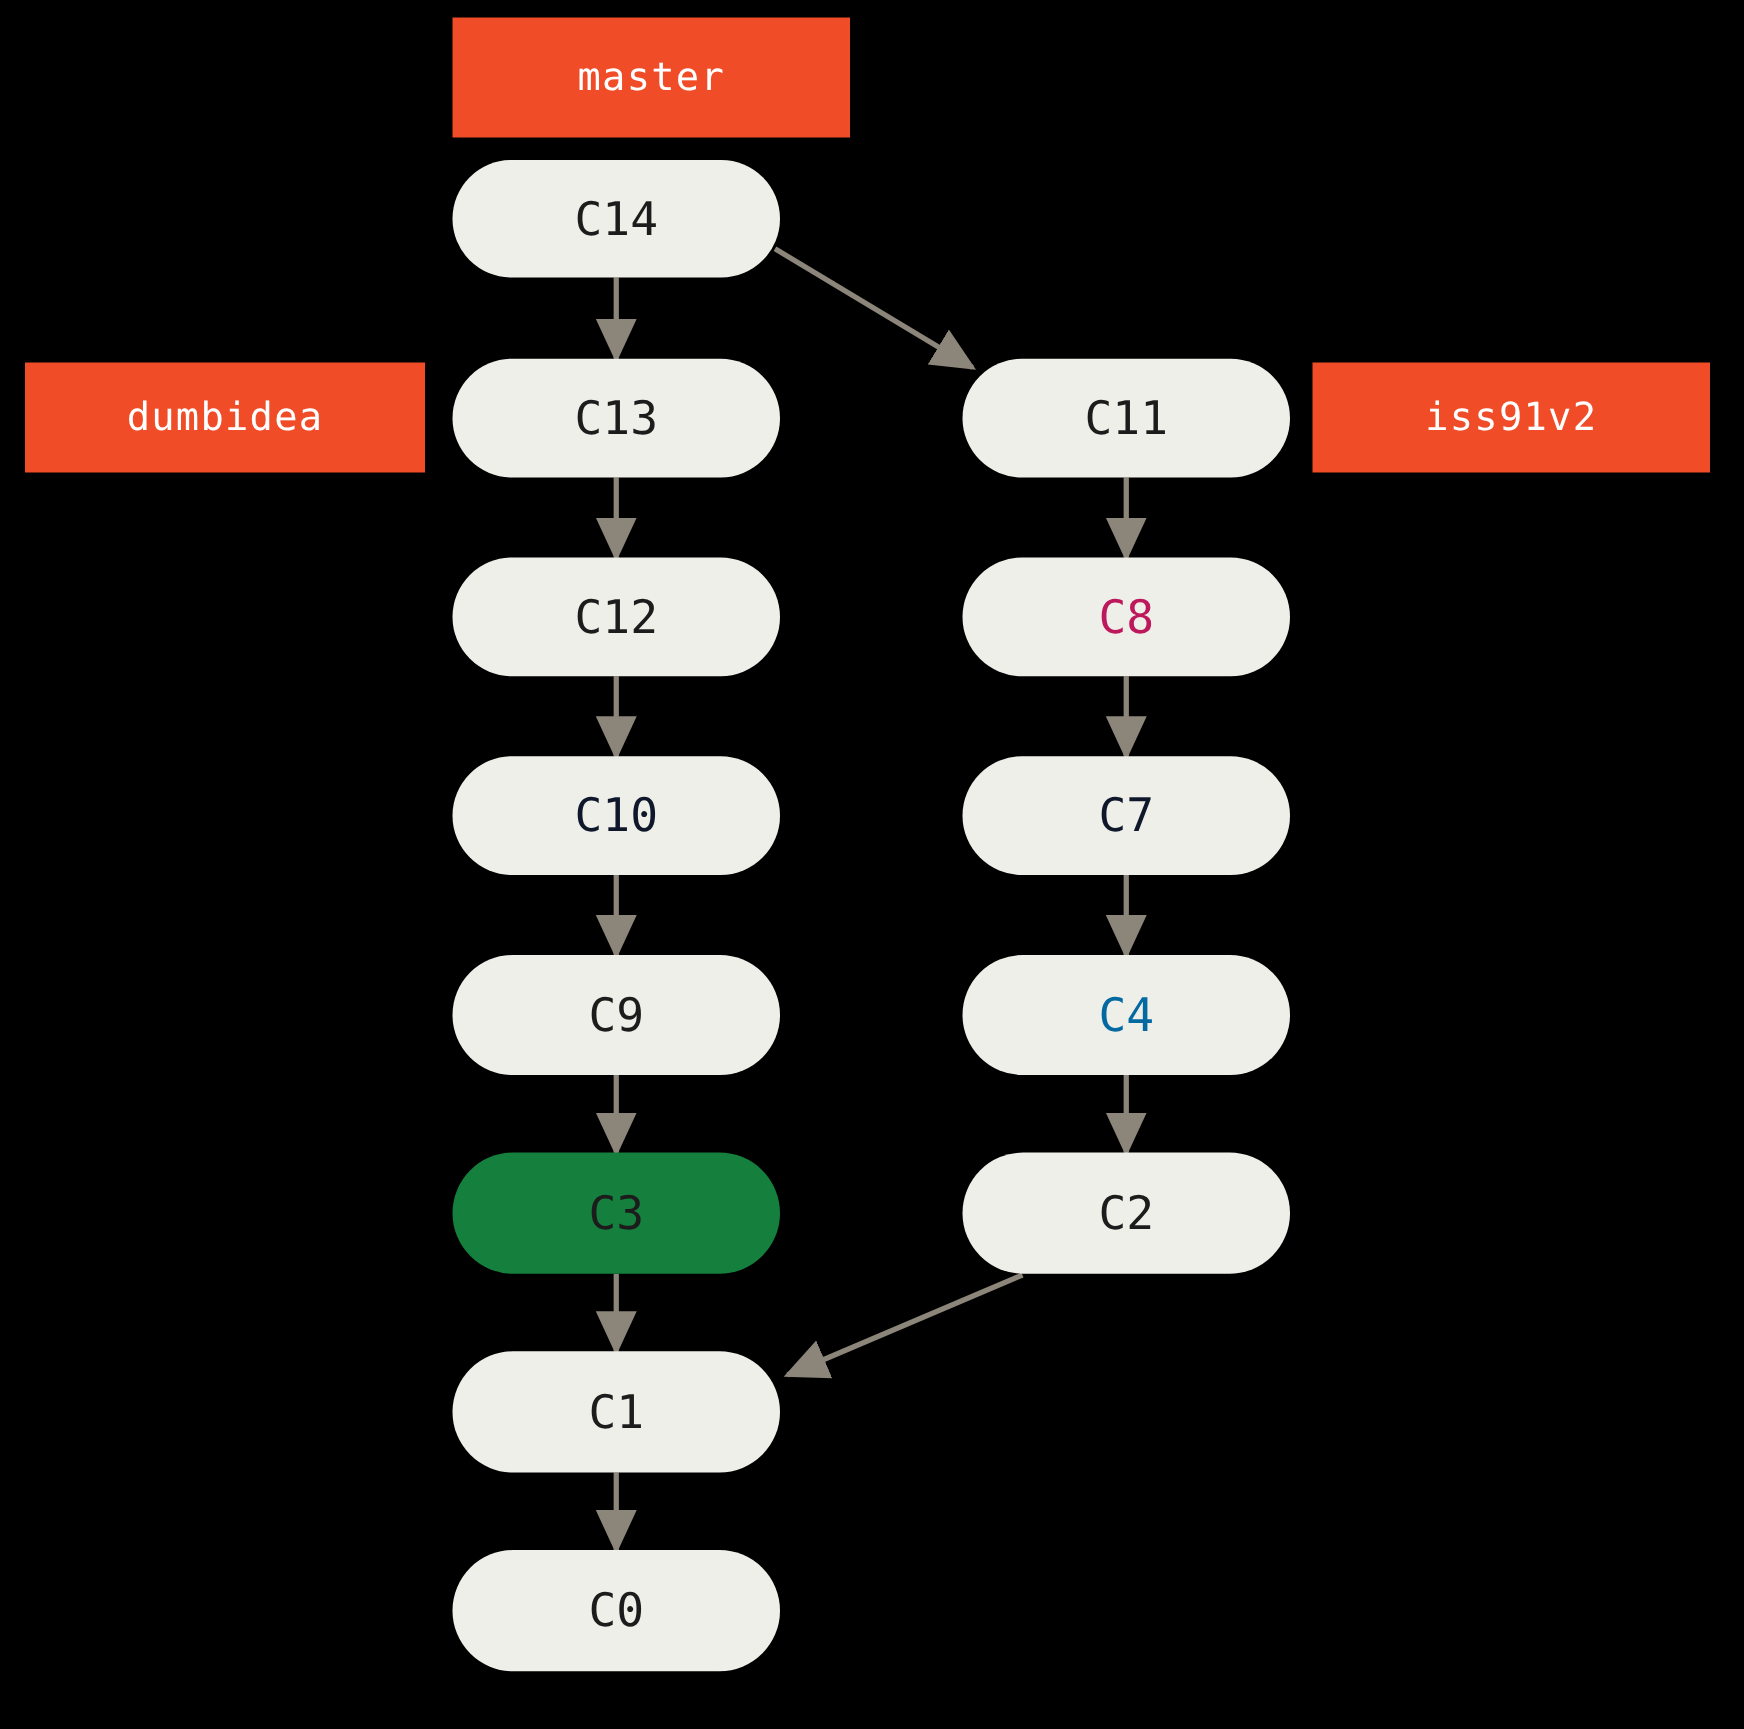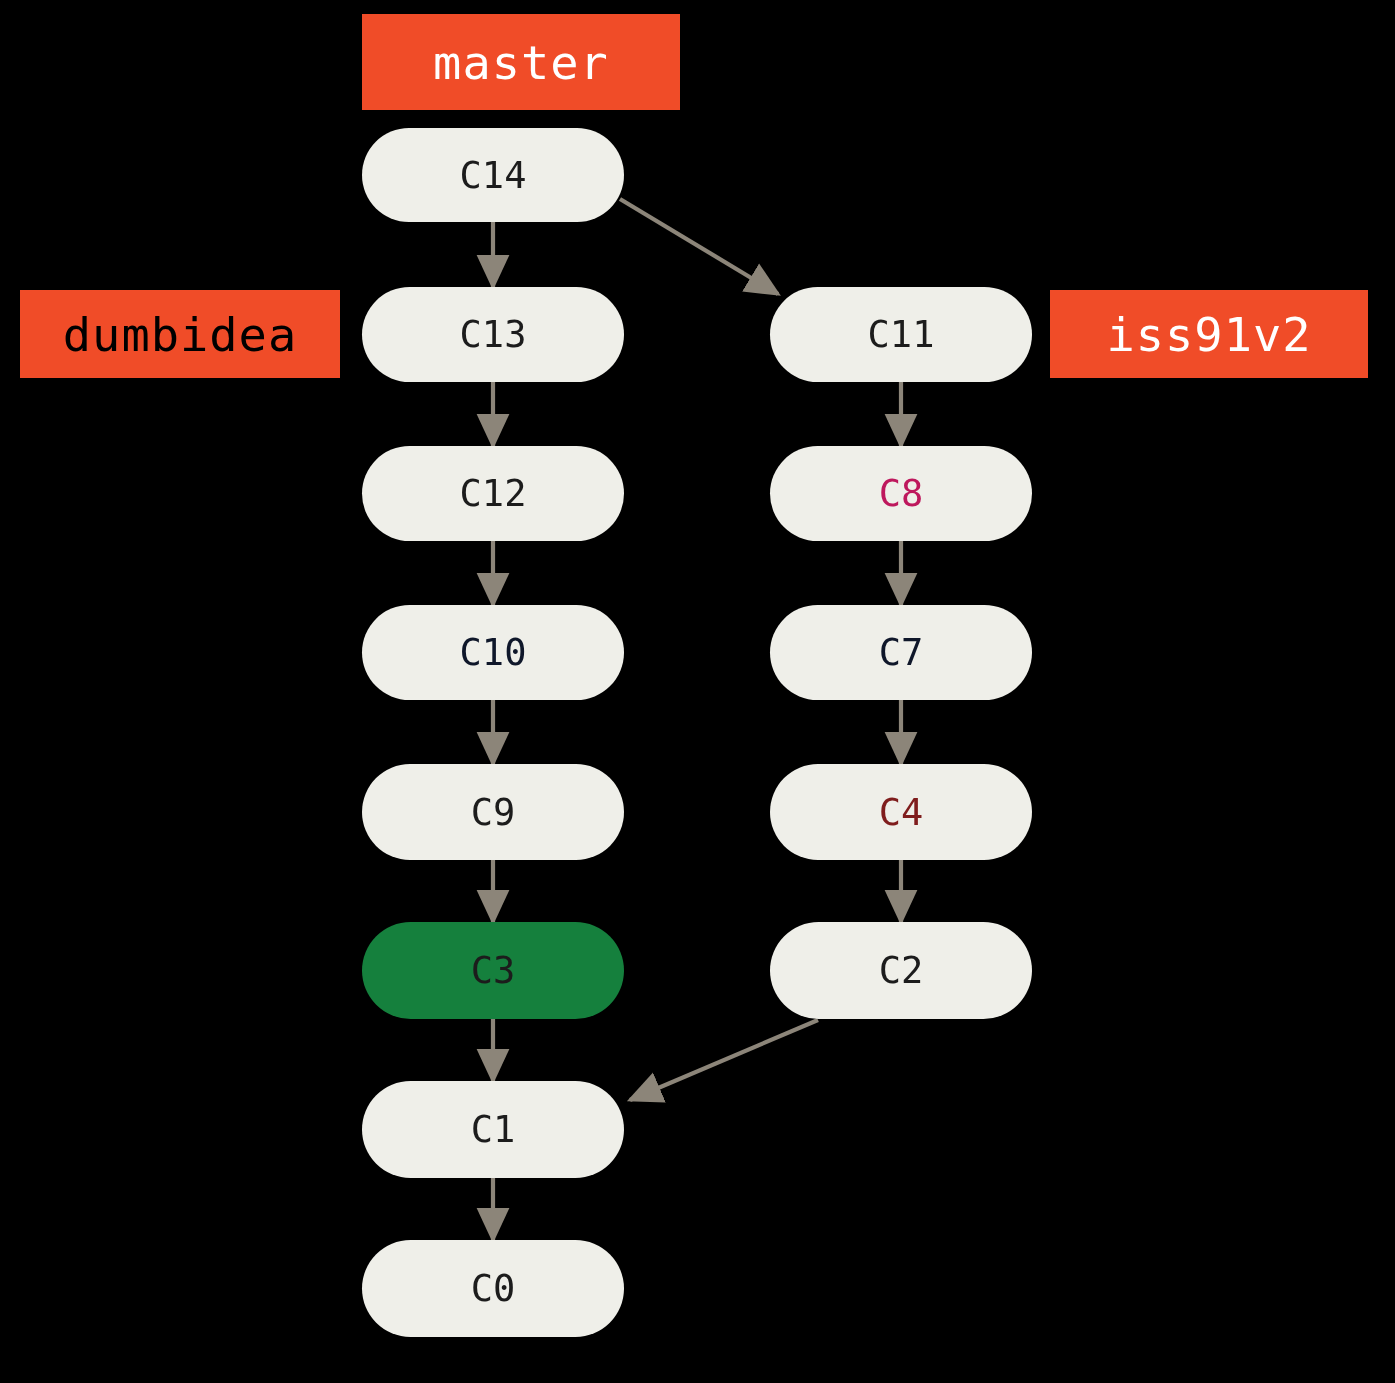--- a/index.html
+++ b/index.html
@@ -16,21 +16,21 @@
     font-family: "DejaVu Sans Mono", "Liberation Mono", monospace;
   }
   .branch-label {
     position: absolute;
     display: flex;
     align-items: center;
     justify-content: center;
     background: #f04c28;
     color: #ffffff;
     font-family: "DejaVu Sans Mono", "Liberation Mono", monospace;
-    font-size: 47px;
+    font-size: 31px;
     letter-spacing: 1px;
     line-height: 1;
     box-sizing: border-box;
   }
   .commit-node {
     position: absolute;
     display: flex;
     align-items: center;
     justify-content: center;
     background: #efefe9;
@@ -73,32 +73,32 @@
         <line x1="901" y1="382" x2="901" y2="446" stroke="#8c8579" marker-end="url(#arrowhead)"></line>
         <line x1="901" y1="541" x2="901" y2="605" stroke="#8c8579" marker-end="url(#arrowhead)"></line>
         <line x1="901" y1="700" x2="901" y2="764" stroke="#8c8579" marker-end="url(#arrowhead)"></line>
         <line x1="901" y1="860" x2="901" y2="922" stroke="#8c8579" marker-end="url(#arrowhead)"></line>
         <line x1="818" y1="1020" x2="630" y2="1100" stroke="#8c8579" marker-end="url(#arrowhead)"></line>
       </g>
   </svg>
 
   <div id="branch-layer">
       <div class="branch-label" style="left: 362px; top: 14px; width: 318px; height: 96px; background: rgb(240, 76, 40); color: rgb(255, 255, 255);">master</div>
-      <div class="branch-label" style="left: 20px; top: 290px; width: 320px; height: 88px; background: rgb(240, 76, 40); color: #000000;">dumbidea</div>
+      <div class="branch-label" style="left: 20px; top: 290px; width: 320px; height: 88px; background: rgb(240, 76, 40); color: #ffffff;">dumbidea</div>
       <div class="branch-label" style="left: 1050px; top: 290px; width: 318px; height: 88px; background: rgb(240, 76, 40); color: rgb(255, 255, 255);">iss91v2</div>
     </div>
   <div id="commit-layer">
       <div class="commit-node" style="left: 362px; top: 128px; width: 262px; height: 94px; background: rgb(239, 239, 233); color: rgb(28, 28, 28);">C14</div>
       <div class="commit-node" style="left: 362px; top: 287px; width: 262px; height: 95px; background: rgb(239, 239, 233); color: rgb(28, 28, 28);">C13</div>
       <div class="commit-node" style="left: 362px; top: 446px; width: 262px; height: 95px; background: rgb(239, 239, 233); color: rgb(28, 28, 28);">C12</div>
       <div class="commit-node" style="left: 362px; top: 605px; width: 262px; height: 95px; background: rgb(239, 239, 233); color: #0f172a;">C10</div>
       <div class="commit-node" style="left: 362px; top: 764px; width: 262px; height: 96px; background: rgb(239, 239, 233); color: rgb(28, 28, 28);">C9</div>
       <div class="commit-node" style="left: 362px; top: 922px; width: 262px; height: 97px; background: #15803d; color: rgb(28, 28, 28);">C3</div>
       <div class="commit-node" style="left: 362px; top: 1081px; width: 262px; height: 97px; background: rgb(239, 239, 233); color: rgb(28, 28, 28);">C1</div>
       <div class="commit-node" style="left: 362px; top: 1240px; width: 262px; height: 97px; background: rgb(239, 239, 233); color: rgb(28, 28, 28);">C0</div>
       <div class="commit-node" style="left: 770px; top: 287px; width: 262px; height: 95px; background: rgb(239, 239, 233); color: rgb(28, 28, 28);">C11</div>
       <div class="commit-node" style="left: 770px; top: 446px; width: 262px; height: 95px; background: rgb(239, 239, 233); color: #be185d;">C8</div>
       <div class="commit-node" style="left: 770px; top: 605px; width: 262px; height: 95px; background: rgb(239, 239, 233); color: #0f172a;">C7</div>
-      <div class="commit-node" style="left: 770px; top: 764px; width: 262px; height: 96px; background: rgb(239, 239, 233); color: #7f1d1d;">C4</div>
+      <div class="commit-node" style="left: 770px; top: 764px; width: 262px; height: 96px; background: rgb(239, 239, 233); color: #0369a1;">C4</div>
       <div class="commit-node" style="left: 770px; top: 922px; width: 262px; height: 97px; background: rgb(239, 239, 233); color: rgb(28, 28, 28);">C2</div>
     </div>
 
 </div>
 
 </body></html>

